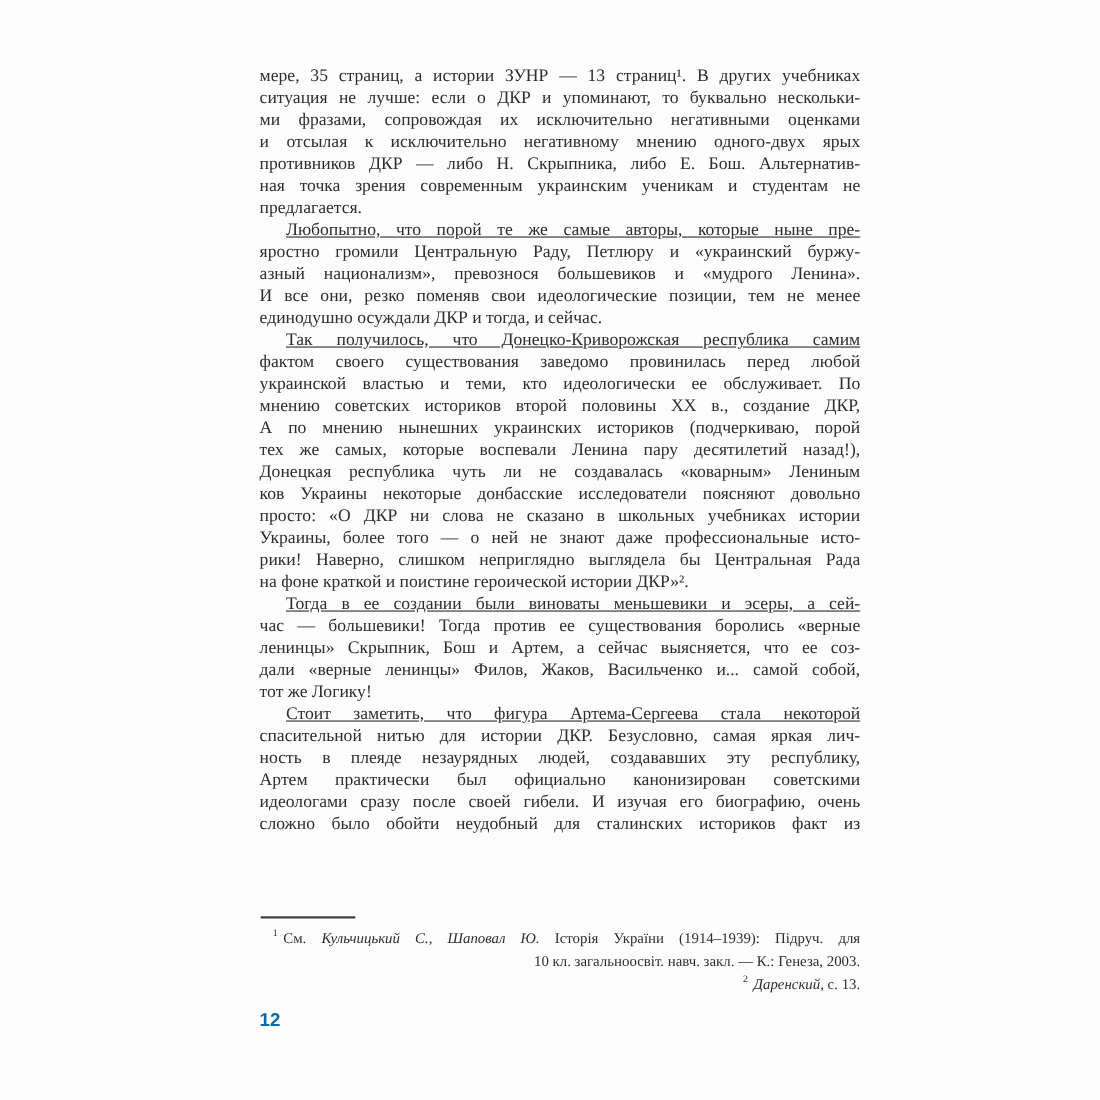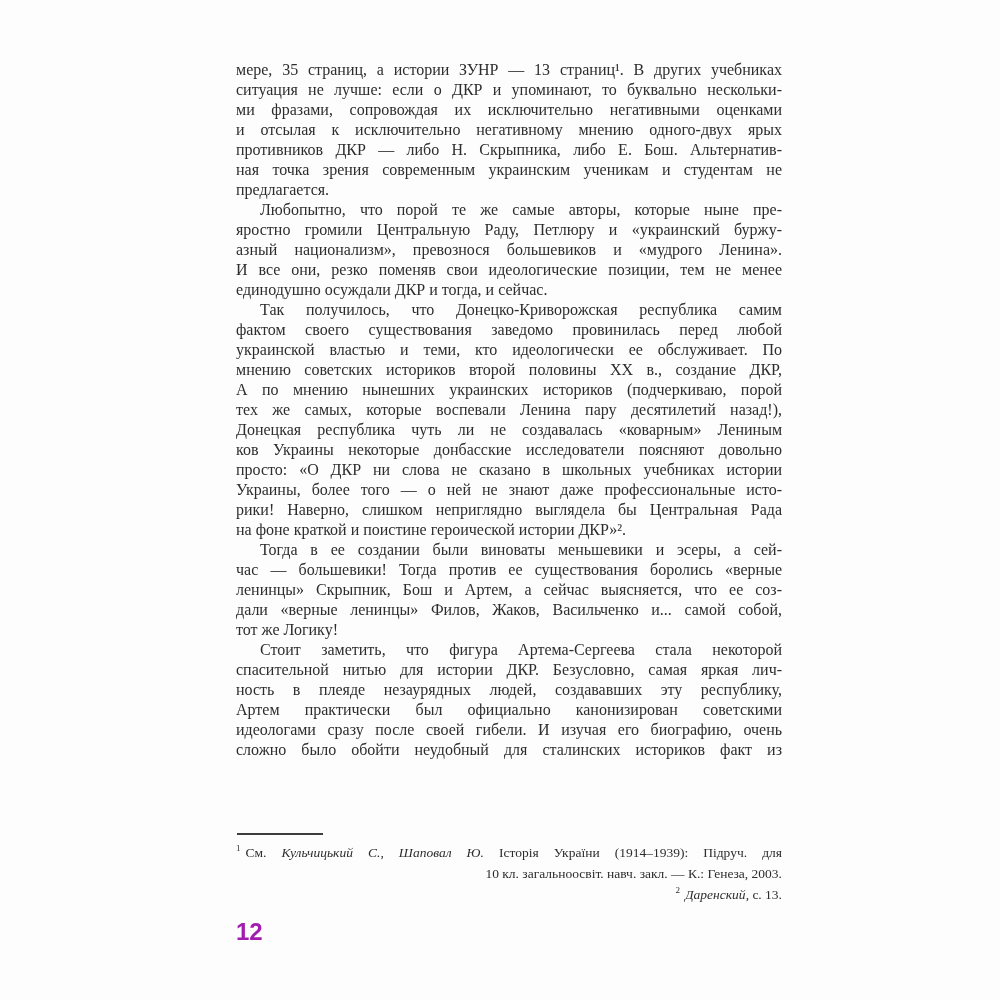--- a/index.html
+++ b/index.html
@@ -21,49 +21,49 @@
     font-size: 16px; line-height: 20px;
     color: #2d2d2d;
   }
   .para { margin: 0; padding: 0; }
   .bl {
     text-align: justify;
     text-align-last: justify;
     height: 20px;
   }
   .bl.last { text-align-last: left; }
-  .bl.first { text-indent: 24px; }
+  .bl.first { text-indent: 24px; text-decoration: underline; }
   .fn-rule {
     position: absolute;
     left: 237px; top: 833px;
     width: 86px; height: 2px;
     background: #3d3d3d;
   }
   .footnotes {
     position: absolute;
     left: 236px; top: 842px; width: 546px;
     font-size: 13.5px; line-height: 21px;
     color: #2d2d2d;
   }
   .fn-line { text-align: right; }
-  .fn-line.jst { text-align: justify; text-align-last: justify; }
+  .fn-line.jst { text-align: justify; text-align-last: justify; margin-left: 12px; }
   .fn-line.cont { margin-left: 12px; }
   .fn-marker {
     font-size: 9px;
     vertical-align: 6px;
     margin-right: 5px;
     line-height: 0;
   }
   .page-number {
     position: absolute;
     left: 236px; top: 918px;
     font-family: "Liberation Sans", "DejaVu Sans", sans-serif;
     font-weight: bold;
-    font-size: 24px;
-    color: #a21caf;
+    font-size: 17px;
+    color: #0369a1;
   }
 </style>
 </head>
 <body>
 
 <div class="page">
 
   <div class="body-text">
 
     <div class="para">

